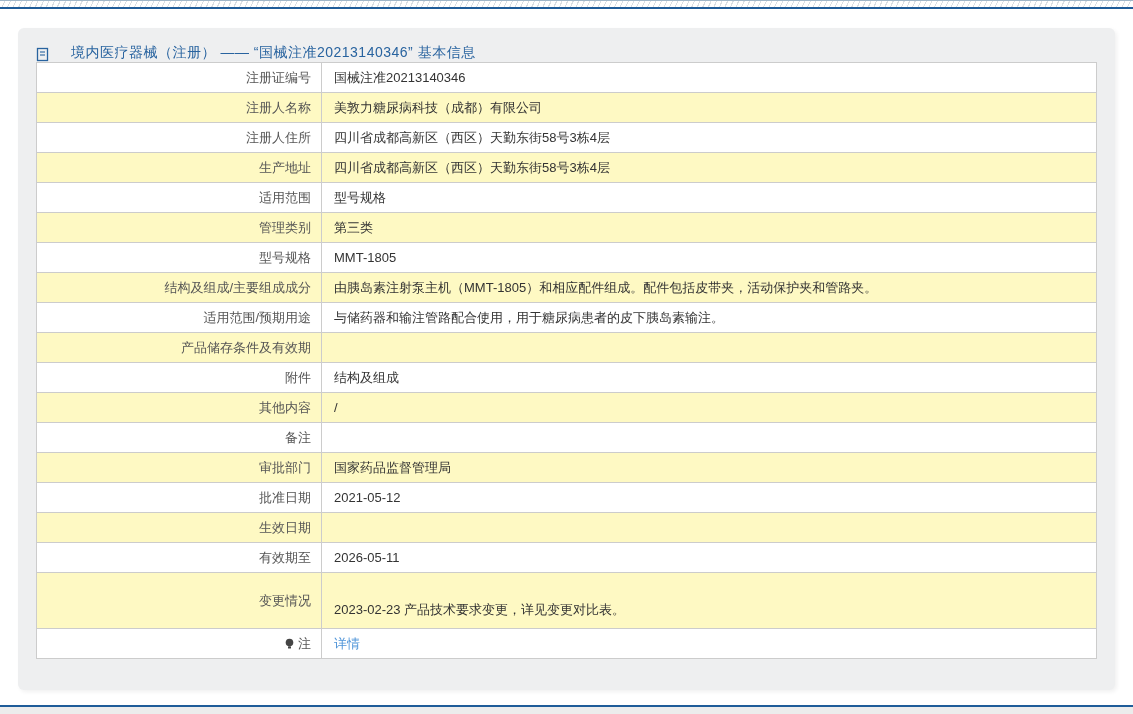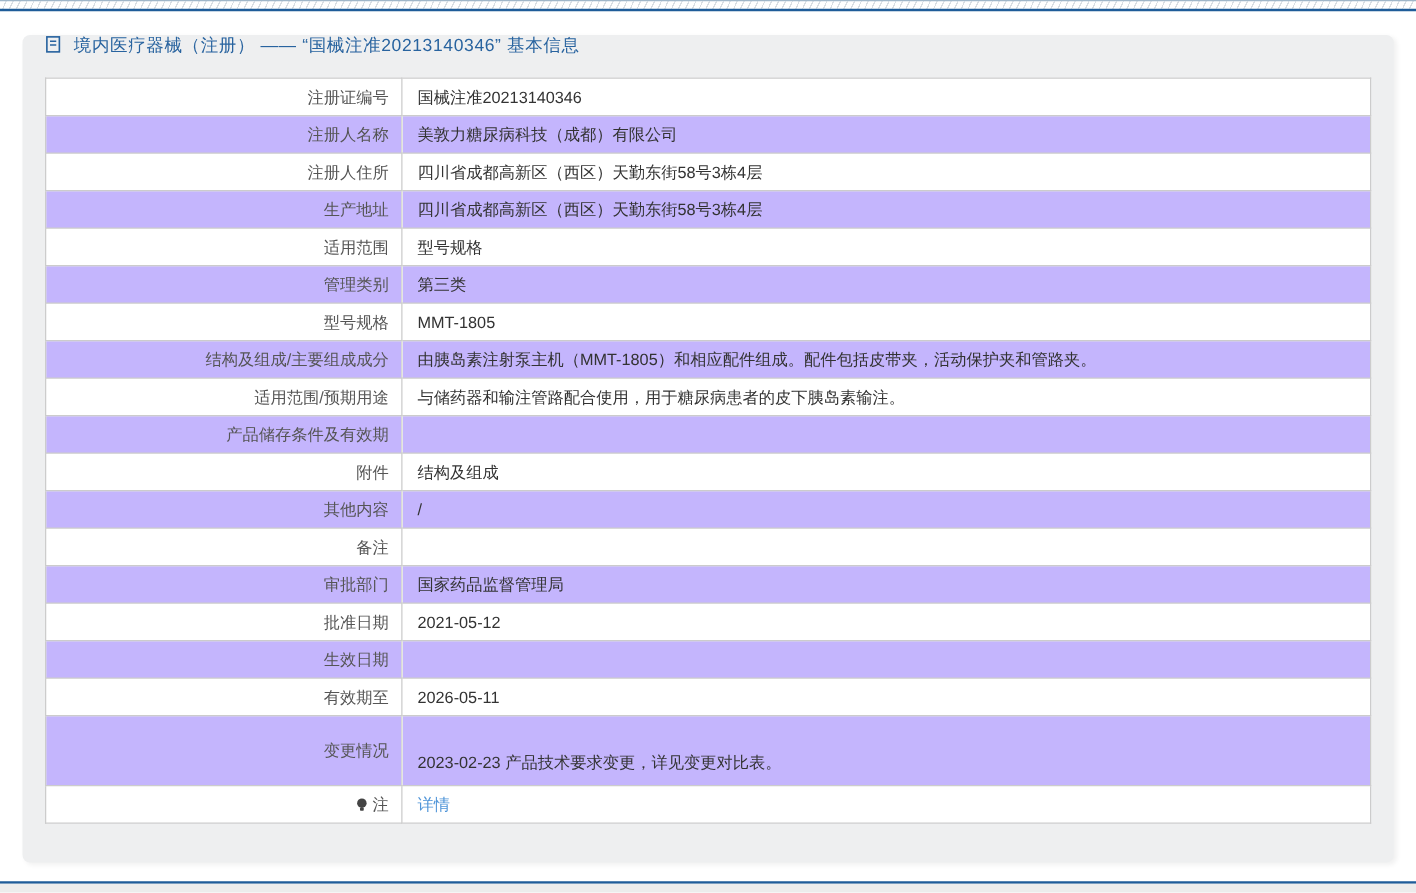--- a/index.html
+++ b/index.html
@@ -26,22 +26,22 @@
     margin: 19px 18px 0 18px;
     height: 662px;
     background: #eeeff0;
     border-radius: 6px;
     padding: 0 18px;
     box-shadow: 2px 2px 4px rgba(0,0,0,0.06);
   }
   .panel-header {
     height: 34px;
     display: flex;
-    align-items: flex-start;
-    gap: 10px;
+    align-items: flex-end;
+    gap: 22px;
   }
   .panel-title {
     color: #28639f;
     font-size: 14px;
     letter-spacing: 0.5px;
     white-space: nowrap;
   }
   .doc-icon { display: inline-flex; align-items: center; }
 
   
@@ -63,21 +63,21 @@
   td.label-cell {
     text-align: right;
     padding-right: 10px;
     color: #555555;
   }
   td.value-cell {
     text-align: left;
     padding-left: 12px;
     padding-right: 10px;
   }
-  tr.alt { background: #c4b5fd; padding-left: 40px; }
+  tr.alt { background: #fef9c3; padding-left: 40px; }
   tr.tall td { height: 56px; }
   tr.tall td.value-cell {
     vertical-align: bottom;
     padding-bottom: 9px;
   }
   a.details-link {
     color: #4e94d8;
     text-decoration: none;
     cursor: pointer;
   }

